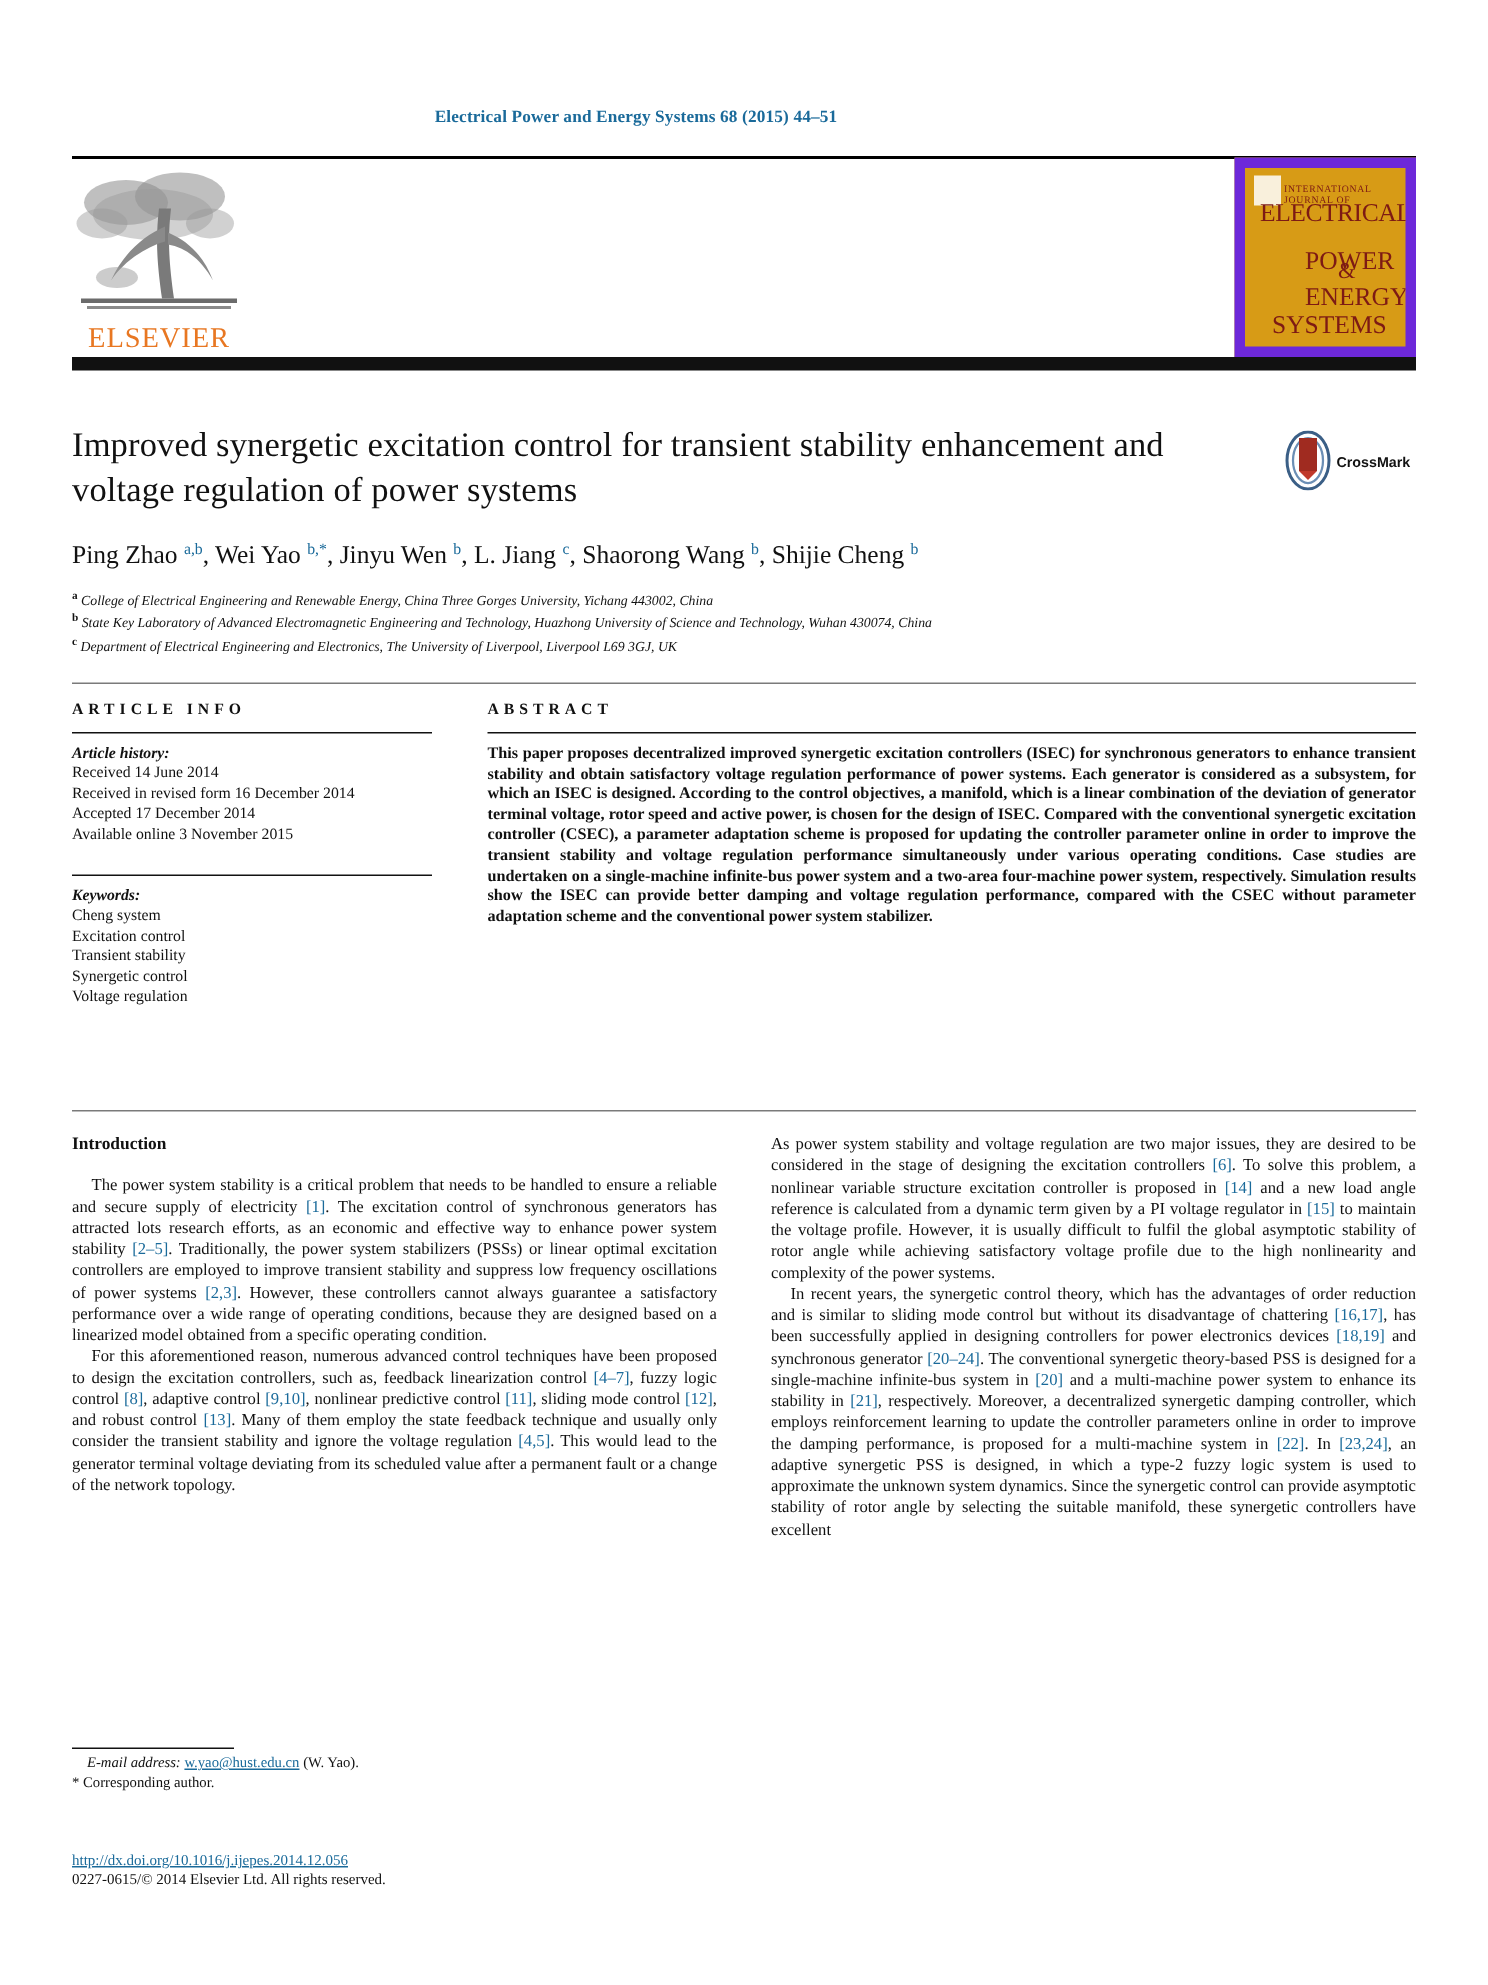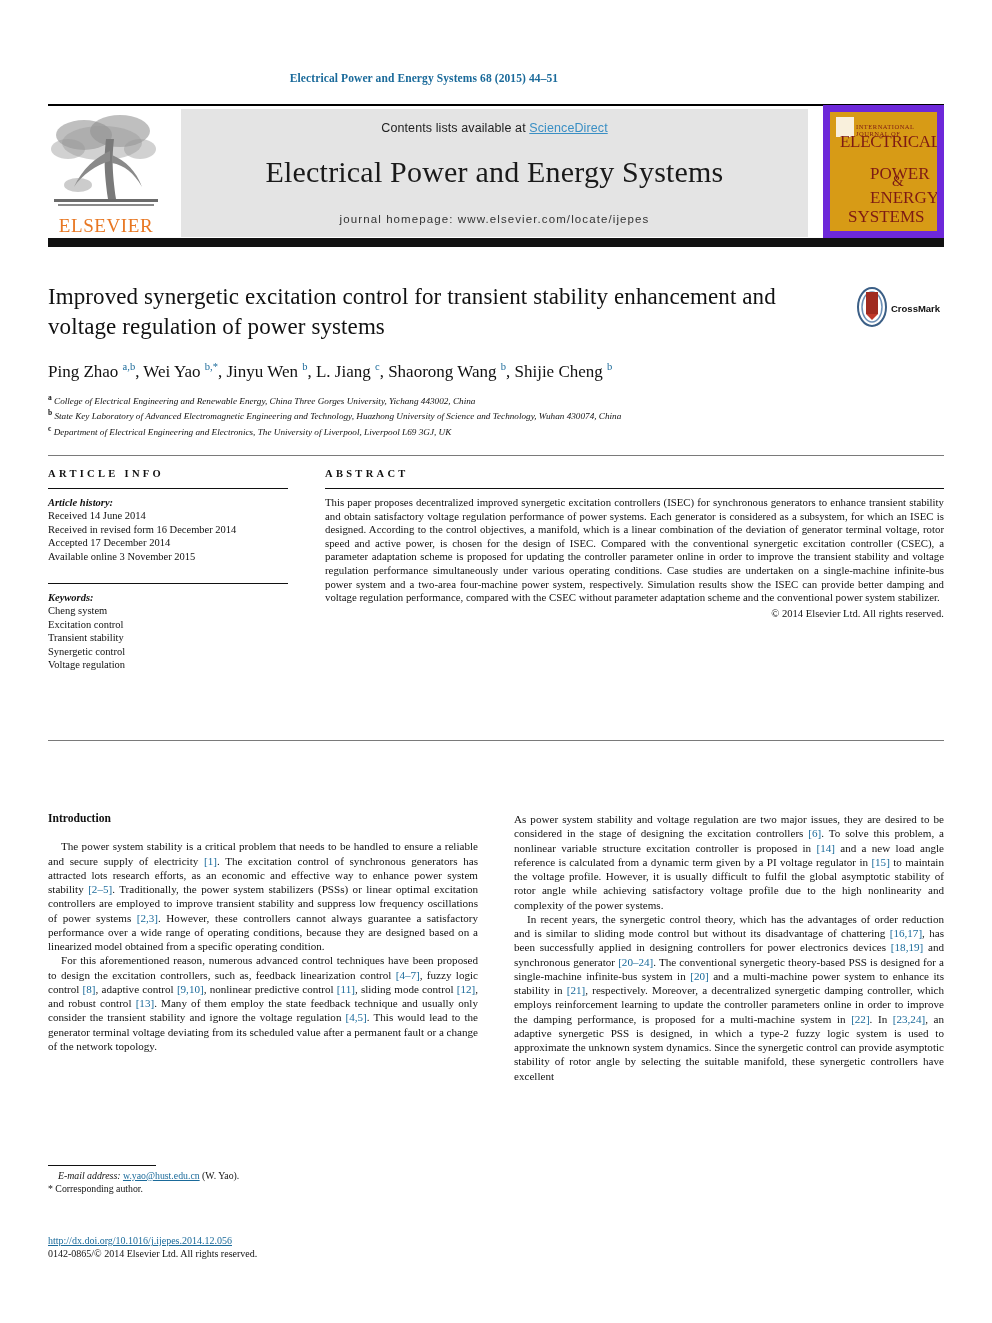--- a/index.html
+++ b/index.html
@@ -197,38 +197,39 @@
   .info-group .lbl {
     font-style: italic;
     font-weight: bold;
   }
   .info-gap { height: 20px; }
   .abstract-text {
     font-size: 10.8px;
     line-height: 13.6px;
     text-align: justify;
     color: #111;
+    font-weight: bold;
   }
   .copyright-line {
     margin-top: 3px;
     text-align: right;
     font-size: 10.6px;
     color: #111;
   }
 
   
   .rule-body-top {
     position: absolute;
     left: 48px; top: 740px;
     width: 896px; height: 1px;
     background: #7a7a7a;
   }
   .body-col {
     position: absolute;
-    top: 812px;
+    top: 756px;
     width: 430px;
     font-size: 11.1px;
     line-height: 14.25px;
     text-align: justify;
     color: #111;
   }
   .body-col.left { left: 48px; }
   .body-col.right { left: 514px; }
   .body-head {
     font-size: 11.6px;
@@ -300,27 +301,20 @@
           <path d="M62 42 C48 48, 34 60, 26 78 C34 66, 48 56, 62 52 Z" fill="#8a8a8a"></path>
           <path d="M64 46 C78 52, 88 62, 94 78 C86 64, 76 56, 64 54 Z" fill="#8a8a8a"></path>
           <ellipse cx="30" cy="76" rx="14" ry="7" fill="#9a9a9a" opacity=".5"></ellipse>
           <rect x="6" y="90" width="104" height="3" fill="#6b6b6b"></rect>
           <rect x="10" y="95" width="96" height="2" fill="#8a8a8a"></rect>
         </g>
       </svg>
       <div class="elsevier-word">ELSEVIER</div>
     </div>
 
-    <div class="masthead-center">
-      <div class="contents-line">
-        <span>Contents lists available at </span><a class="sd" href="#">ScienceDirect</a>
-      </div>
-      <div class="journal-title">Electrical Power and Energy Systems</div>
-      <div class="homepage-line">journal homepage: www.elsevier.com/locate/ijepes</div>
-    </div>
 
     <div class="cover-thumb">
       <div class="cov-hdr"></div>
       <div class="cov-ij">INTERNATIONAL JOURNAL OF</div>
       <div class="cov-l1">ELECTRICAL</div>
       <div class="cov-l2">POWER</div>
       <div class="cov-l3">&amp;</div>
       <div class="cov-l4">ENERGY</div>
       <div class="cov-l5">SYSTEMS</div>
       <div class="cov-badge"></div>
@@ -367,21 +361,20 @@
         <div>Transient stability</div>
         <div>Synergetic control</div>
         <div>Voltage regulation</div>
       </div>
     </div>
 
     <div class="col-abs">
       <div class="sec-head">ABSTRACT</div>
       <div class="hr-black"></div>
       <div class="abstract-text">This paper proposes decentralized improved synergetic excitation controllers (ISEC) for synchronous generators to enhance transient stability and obtain satisfactory voltage regulation performance of power systems. Each generator is considered as a subsystem, for which an ISEC is designed. According to the control objectives, a manifold, which is a linear combination of the deviation of generator terminal voltage, rotor speed and active power, is chosen for the design of ISEC. Compared with the conventional synergetic excitation controller (CSEC), a parameter adaptation scheme is proposed for updating the controller parameter online in order to improve the transient stability and voltage regulation performance simultaneously under various operating conditions. Case studies are undertaken on a single-machine infinite-bus power system and a two-area four-machine power system, respectively. Simulation results show the ISEC can provide better damping and voltage regulation performance, compared with the CSEC without parameter adaptation scheme and the conventional power system stabilizer.</div>
-      <div class="copyright-line">© 2014 Elsevier Ltd. All rights reserved.</div>
     </div>
 
   </div>
 
   <div class="rule-body-top"></div>
 
   <div class="body-col left">
     <h2 class="body-head">Introduction</h2>
     <div>
         <p>The power system stability is a critical problem that needs to be handled to ensure a reliable and secure supply of electricity <span class="ref">[1]</span>. The excitation control of synchronous generators has attracted lots research efforts, as an economic and effective way to enhance power system stability <span class="ref">[2–5]</span>. Traditionally, the power system stabilizers (PSSs) or linear optimal excitation controllers are employed to improve transient stability and suppress low frequency oscillations of power systems <span class="ref">[2,3]</span>. However, these controllers cannot always guarantee a satisfactory performance over a wide range of operating conditions, because they are designed based on a linearized model obtained from a specific operating condition.</p>
@@ -404,16 +397,16 @@
       <span>(W. Yao).</span>
     </div>
     <div>
       <span>*</span>
       <span>Corresponding author.</span>
     </div>
   </div>
 
   <div class="footer">
     <div><a class="doi" href="#">http://dx.doi.org/10.1016/j.ijepes.2014.12.056</a></div>
-    <div>0142-0865/© 2014 Elsevier Ltd. All rights reserved.</div>
+    <div>0227-0615/© 2014 Elsevier Ltd. All rights reserved.</div>
   </div>
 
 </div>
 
 </body></html>

